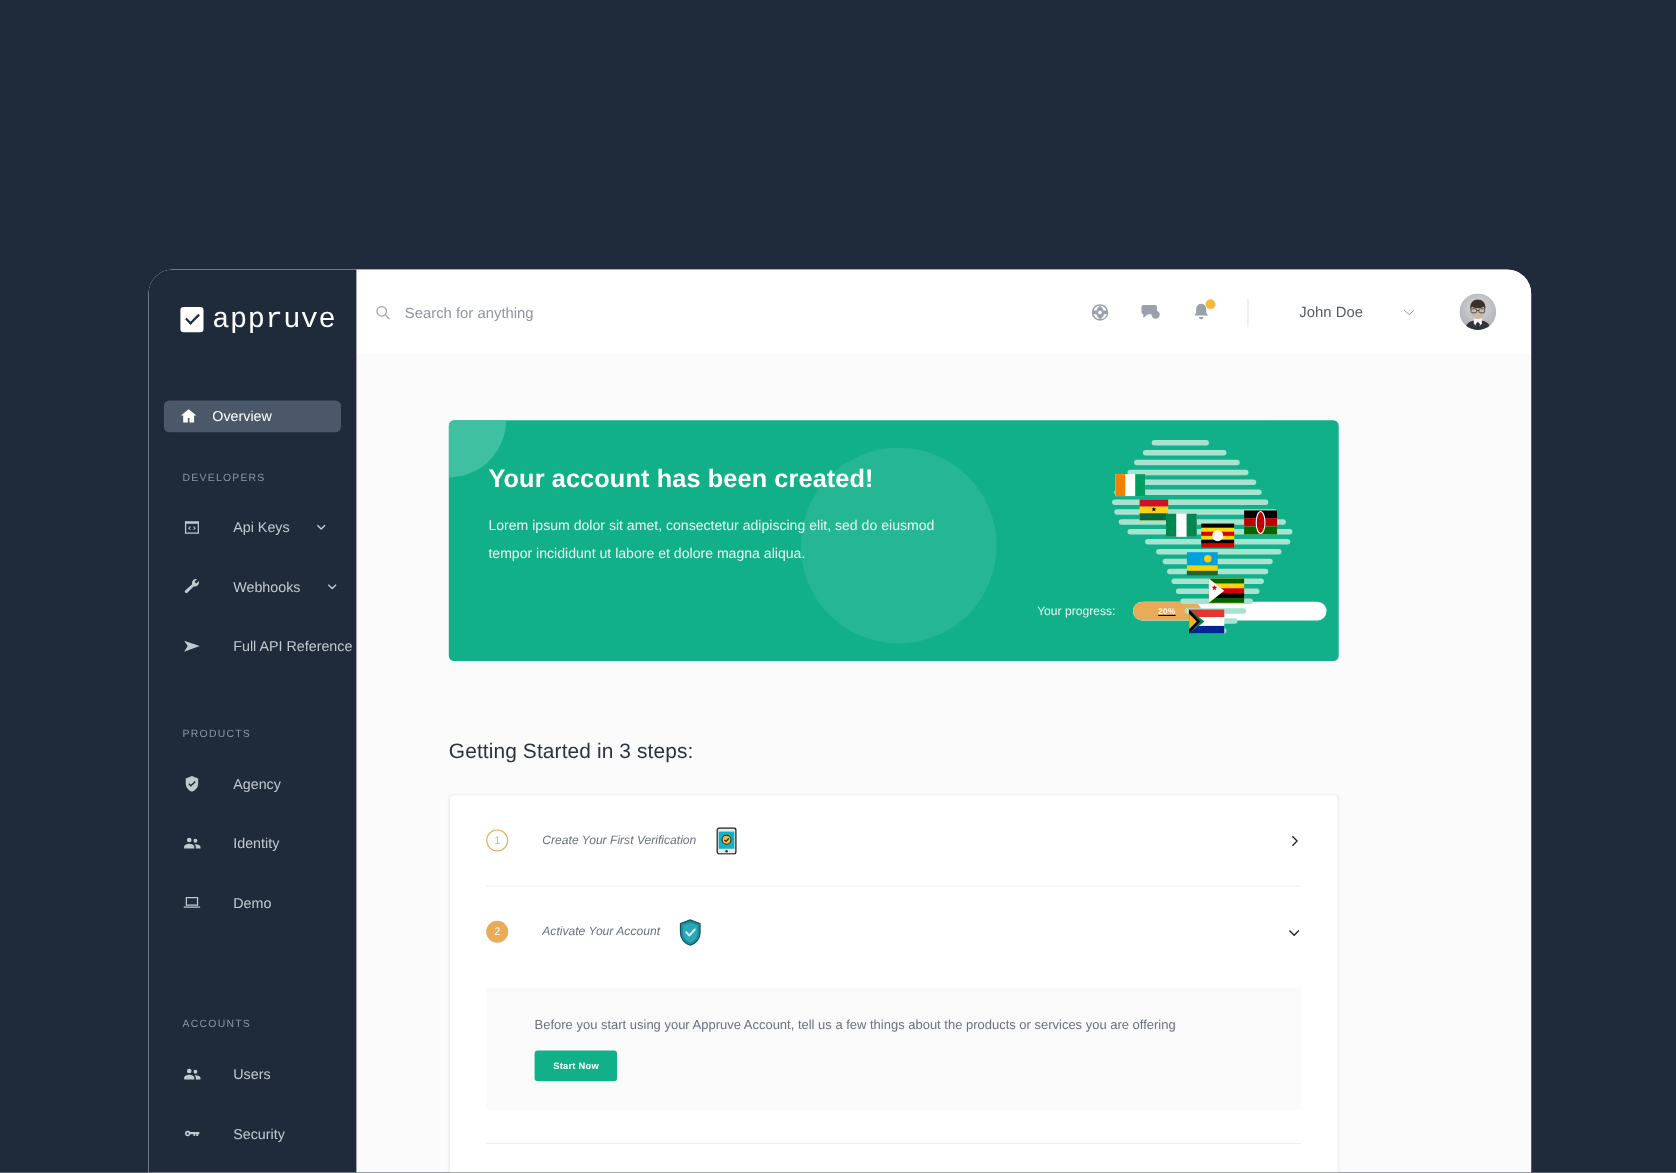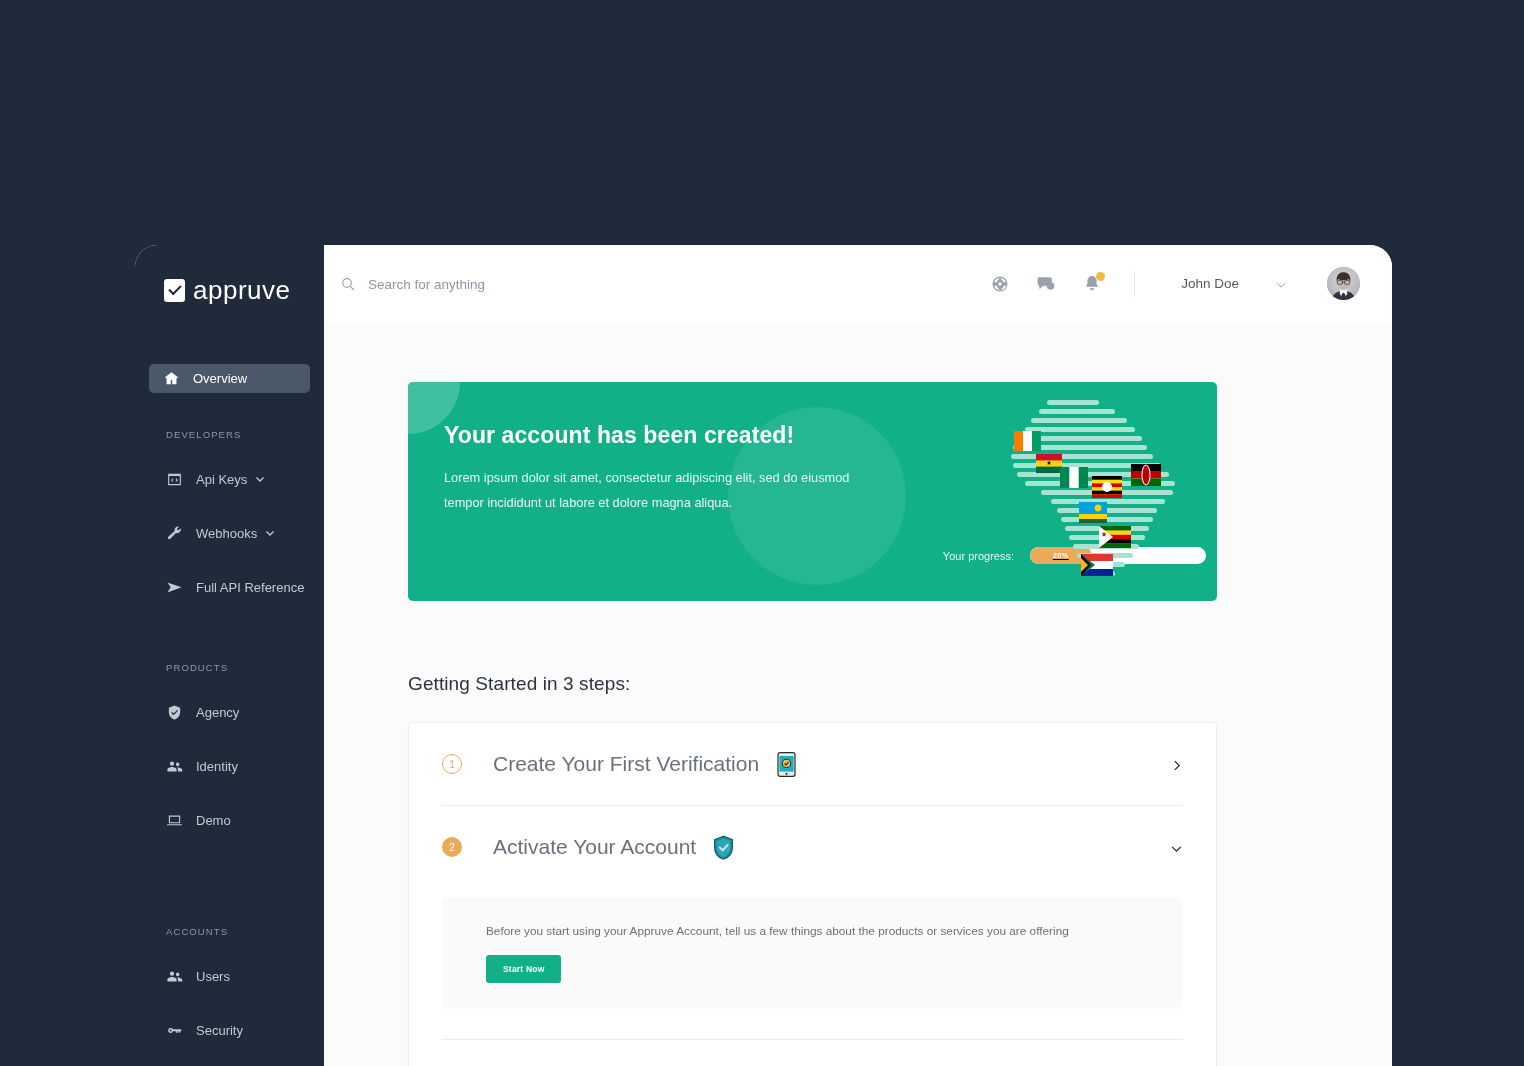--- a/index.html
+++ b/index.html
@@ -40,40 +40,41 @@
     content: ""; position: absolute;
     left: 5px; top: 6px;
     width: 10px; height: 5px;
     border-left: 2.6px solid #1f2b3a;
     border-bottom: 2.6px solid #1f2b3a;
     transform: rotate(-45deg);
   }
   .logo-text {
     color: #ffffff; font-size: 26px; letter-spacing: .5px;
     margin-left: 8px; font-weight: 300;
-    font-family: Liberation Sans, sans-serif;
+    font-family: Liberation Mono, monospace;
   }
 
   .nav-active {
     margin: 56px 14px 0 14px;
     height: 29px; border-radius: 5px;
     background: #4a5869;
     display: flex; align-items: center; padding-left: 14px;
     cursor: pointer;
   }
   .nav-active .lbl { color: #ffffff; font-size: 13px; margin-left: 13px; }
 
   .nav-group-title {
     color: #8c97a4; font-size: 9.5px; letter-spacing: 1.1px;
     padding-left: 31px; margin-top: 36px; text-transform: uppercase;
   }
   .nav-item {
     display: flex; align-items: center;
     padding-left: 31px; height: 30px; margin-top: 24px;
     cursor: pointer;
+    gap: 16px;
   }
   .nav-item .lbl { color: #c3c9d1; font-size: 13px; margin-left: 13px; }
   .nav-item .chev { margin-left: 7px; }
   .ico { width: 17px; height: 17px; flex: 0 0 17px; display: block; }
   .ico svg { width: 100%; height: 100%; display: block; fill: #c3c9d1; }
   .nav-active .ico svg { fill: #ffffff; }
 
   
   #main-col { flex: 1; height: 100%; display: flex; flex-direction: column; min-width: 0; }
 
@@ -170,21 +171,21 @@
   .step-head {
     display: flex; align-items: center; height: 82px; cursor: pointer;
   }
   .step-num {
     width: 20px; height: 20px; border-radius: 50%;
     display: flex; align-items: center; justify-content: center;
     font-size: 10px; flex: 0 0 20px;
   }
   .step-num.hollow { border: 1px solid #e9ab5a; color: #e9ab5a; background: transparent; }
   .step-num.solid  { background: #e9ab5a; color: #ffffff; }
-  .step-label { font-size: 21px; color: #6a717c; margin-left: 31px; }
+  .step-label { font-size: 11px; color: #6a717c; margin-left: 31px; font-style: italic; }
   .step-badge { margin-left: 17px; width: 21px; height: 25px; flex: 0 0 21px; }
   .step-badge svg { width: 100%; height: 100%; display: block; }
   .step-chev { margin-left: auto; width: 13px; height: 13px; }
   .step-chev svg { width: 100%; height: 100%; fill: none; stroke: #1d2330; stroke-width: 2.2; }
   .step-div { height: 1px; background: #eceef1; }
   .step-body { padding: 0 0 30px 0; }
   .step-panel {
     background: #fafafa; border-radius: 3px;
     padding: 26px 0 26px 44px; margin-top: 10px;
   }

